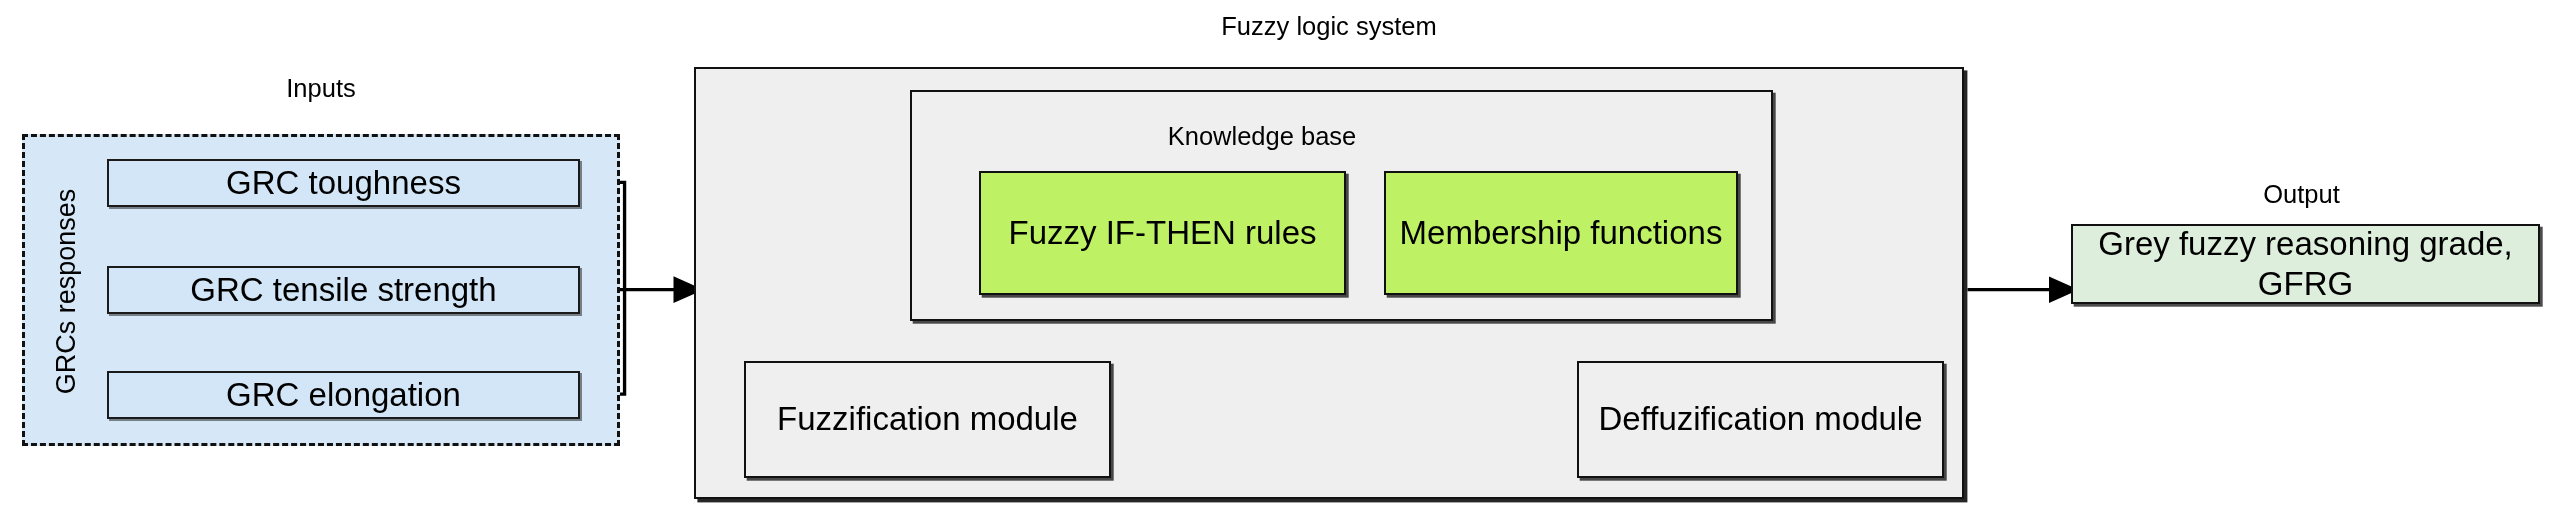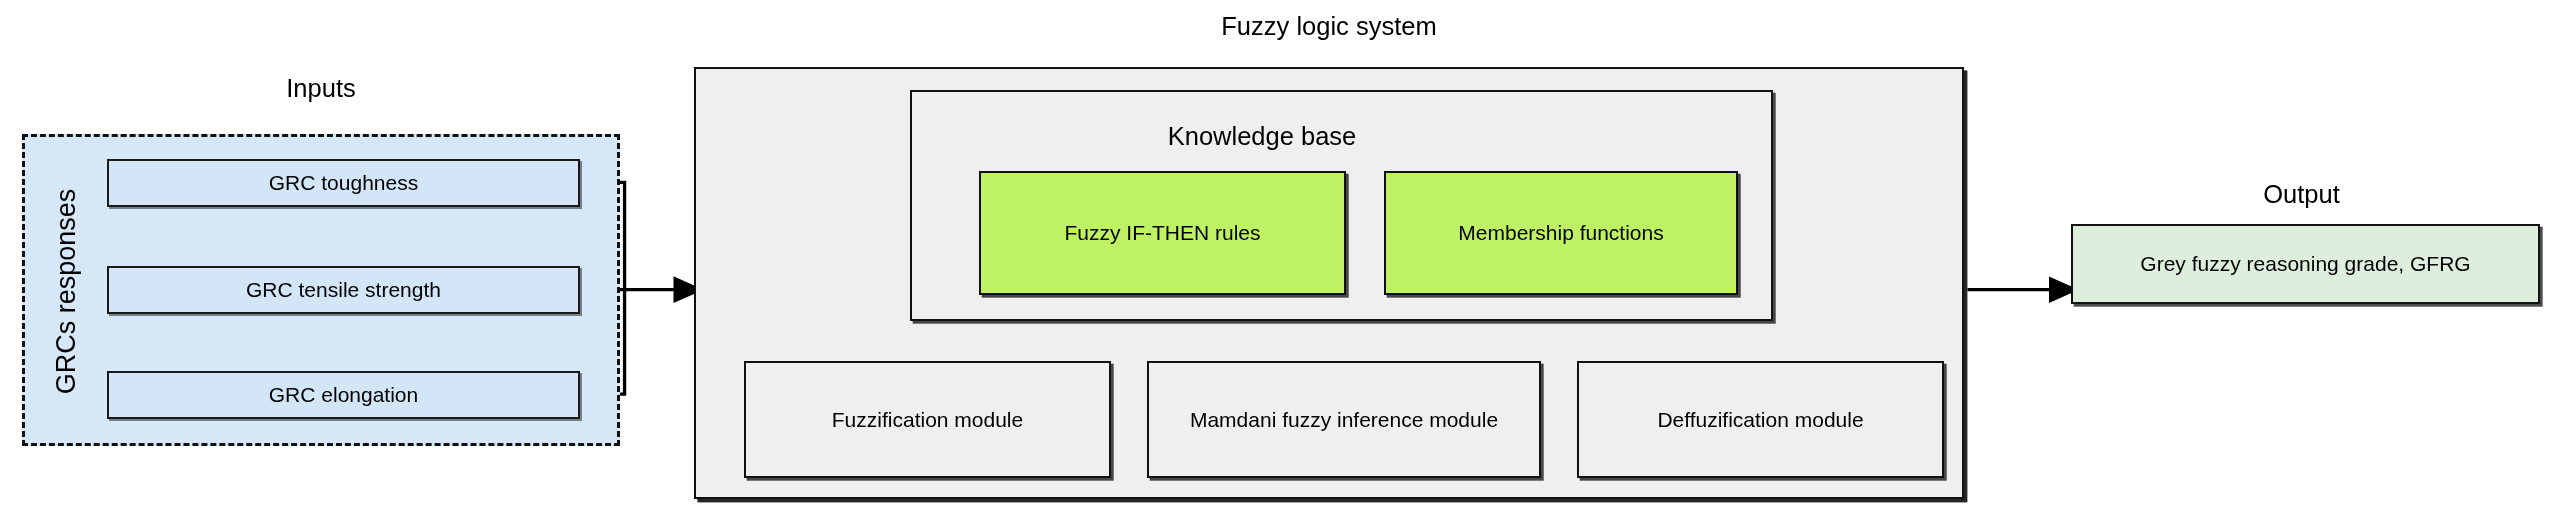--- a/index.html
+++ b/index.html
@@ -30,21 +30,21 @@
 
   
   .box {
     position: absolute;
     box-sizing: border-box;
     display: flex;
     align-items: center;
     justify-content: center;
     text-align: center;
     color: #000000;
-    font-size: 21px;
+    font-size: 33px;
     line-height: 1.22;
     padding: 1.3px 5.4px;
   }
 
   .dashed-group {
     position: absolute;
     box-sizing: border-box;
     background: #d6e8f7;
     border: 3.4px dashed #111111;
   }
@@ -177,20 +177,19 @@
               display:block;"></div>
 
   <div class="caption" style="left:910px; top:104px; width:704px;margin-top:18px;">Knowledge base</div>
 
   <div class="box sub-box" style="left:979px; top:171px; width:367px; height:124px;">Fuzzy IF-THEN rules</div>
 
   <div class="box module-box" style="left:744px; top:361px; width:367px; height:117px;">Fuzzification module</div>
 
   <div class="box sub-box" style="left:1384px; top:171px; width:354px; height:124px;">Membership functions</div>
 
-  <div class="box module-box" style="left:1147px; top:361px; width:394px; height:117px;">Mamdani fuzzy inference module</div>
 
   <div class="box output-box" style="left:2071px; top:224px; width:469px; height:80px;">Grey fuzzy reasoning grade, GFRG</div>
 
   <div class="box module-box" style="left:1577px; top:361px; width:367px; height:117px;">Deffuzification module</div>
 
 </div>
 
 
 </body></html>

